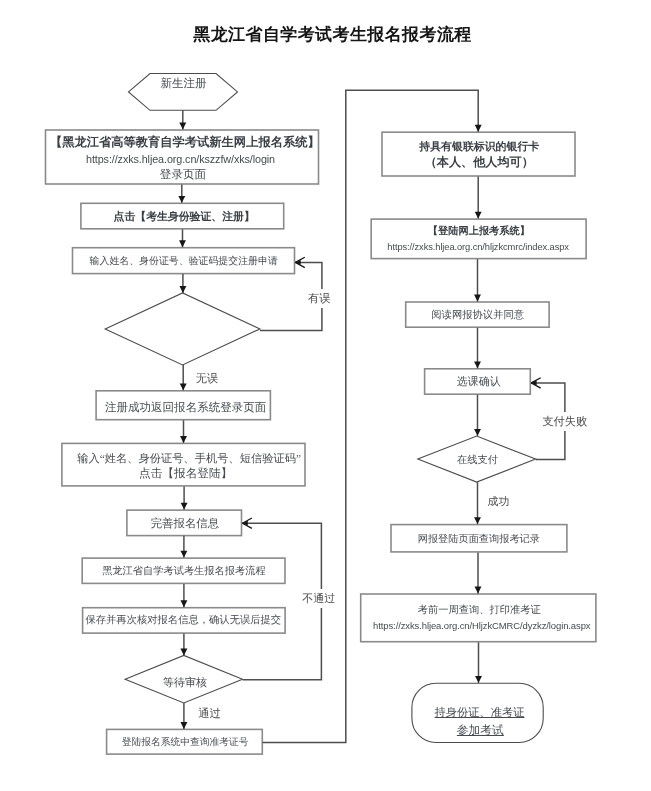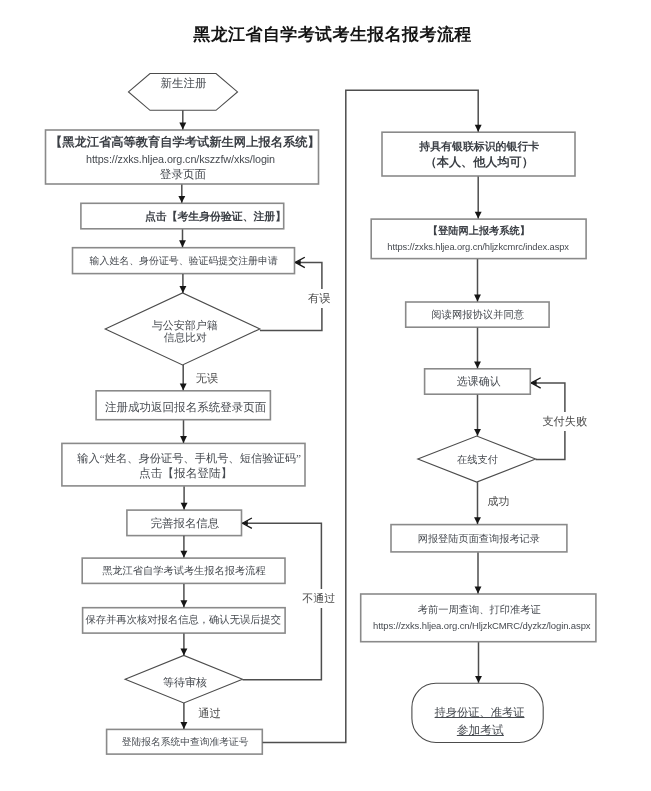--- a/index.html
+++ b/index.html
@@ -106,29 +106,25 @@
     </g>
   </svg>
   <div class="node" style="left:128.5px;top:64px;width:109px;height:36.8px;line-height:16px;padding-top:1.6px;">
     <span class="ln cn" style="font-size:11.5px;left:0.5px;">新生注册</span>
   </div>
   <div class="node" style="left:45px;top:129.5px;width:274px;height:55px;line-height:16.8px;padding-top:3.8px;">
     <span class="ln cnb" style="font-size:12.27px;left:2.8px;">【黑龙江省高等教育自学考试新生网上报名系统】</span>
     <span class="ln lat" style="font-size:10.8px;left:-1.5px;">https://zxks.hljea.org.cn/kszzfw/xks/login</span>
     <span class="ln cn" style="font-size:11.58px;left:1px;">登录页面</span>
   </div>
-  <div class="node" style="left:80.4px;top:202.8px;width:203.8px;height:26.5px;line-height:16px;align-items:flex-end;">
+  <div class="node" style="left:80.4px;top:202.8px;width:203.8px;height:26.5px;line-height:16px;">
     <span class="ln cnb" style="font-size:10.87px;left:1.9px;">点击【考生身份验证、注册】</span>
   </div>
   <div class="node" style="left:72px;top:247.2px;width:223px;height:26.9px;line-height:16px;">
     <span class="ln cn" style="font-size:9.92px;left:0.2px;">输入姓名、身份证号、验证码提交注册申请</span>
-  </div>
-  <div class="node" style="left:105.2px;top:292.9px;width:154.7px;height:72px;line-height:12.3px;padding-top:4.2px;">
-    <span class="ln cn" style="font-size:11.04px;left:2.25px;">与公安部户籍</span>
-    <span class="ln cn" style="font-size:10.72px;left:2.7px;">信息比对</span>
   </div>
   <div class="node" style="left:95.6px;top:390.3px;width:175.3px;height:29.9px;line-height:16px;padding-top:4.5px;text-align:right;">
     <span class="ln cn" style="font-size:11.53px;left:2.4px;">注册成功返回报名系统登录页面</span>
   </div>
   <div class="node" style="left:61.4px;top:442.9px;width:244.1px;height:43.5px;line-height:15.4px;padding-top:3.3px;">
     <span class="ln cn" style="font-size:11.26px;left:5.75px;text-align:center;">输入“姓名、身份证号、手机号、短信验证码”</span>
     <span class="ln cn" style="font-size:11.68px;left:2.25px;">点击【报名登陆】</span>
   </div>
   <div class="node" style="left:126.4px;top:509.6px;width:115.6px;height:26.5px;line-height:16px;">
     <span class="ln cn" style="font-size:11.43px;left:0.75px;">完善报名信息</span>

